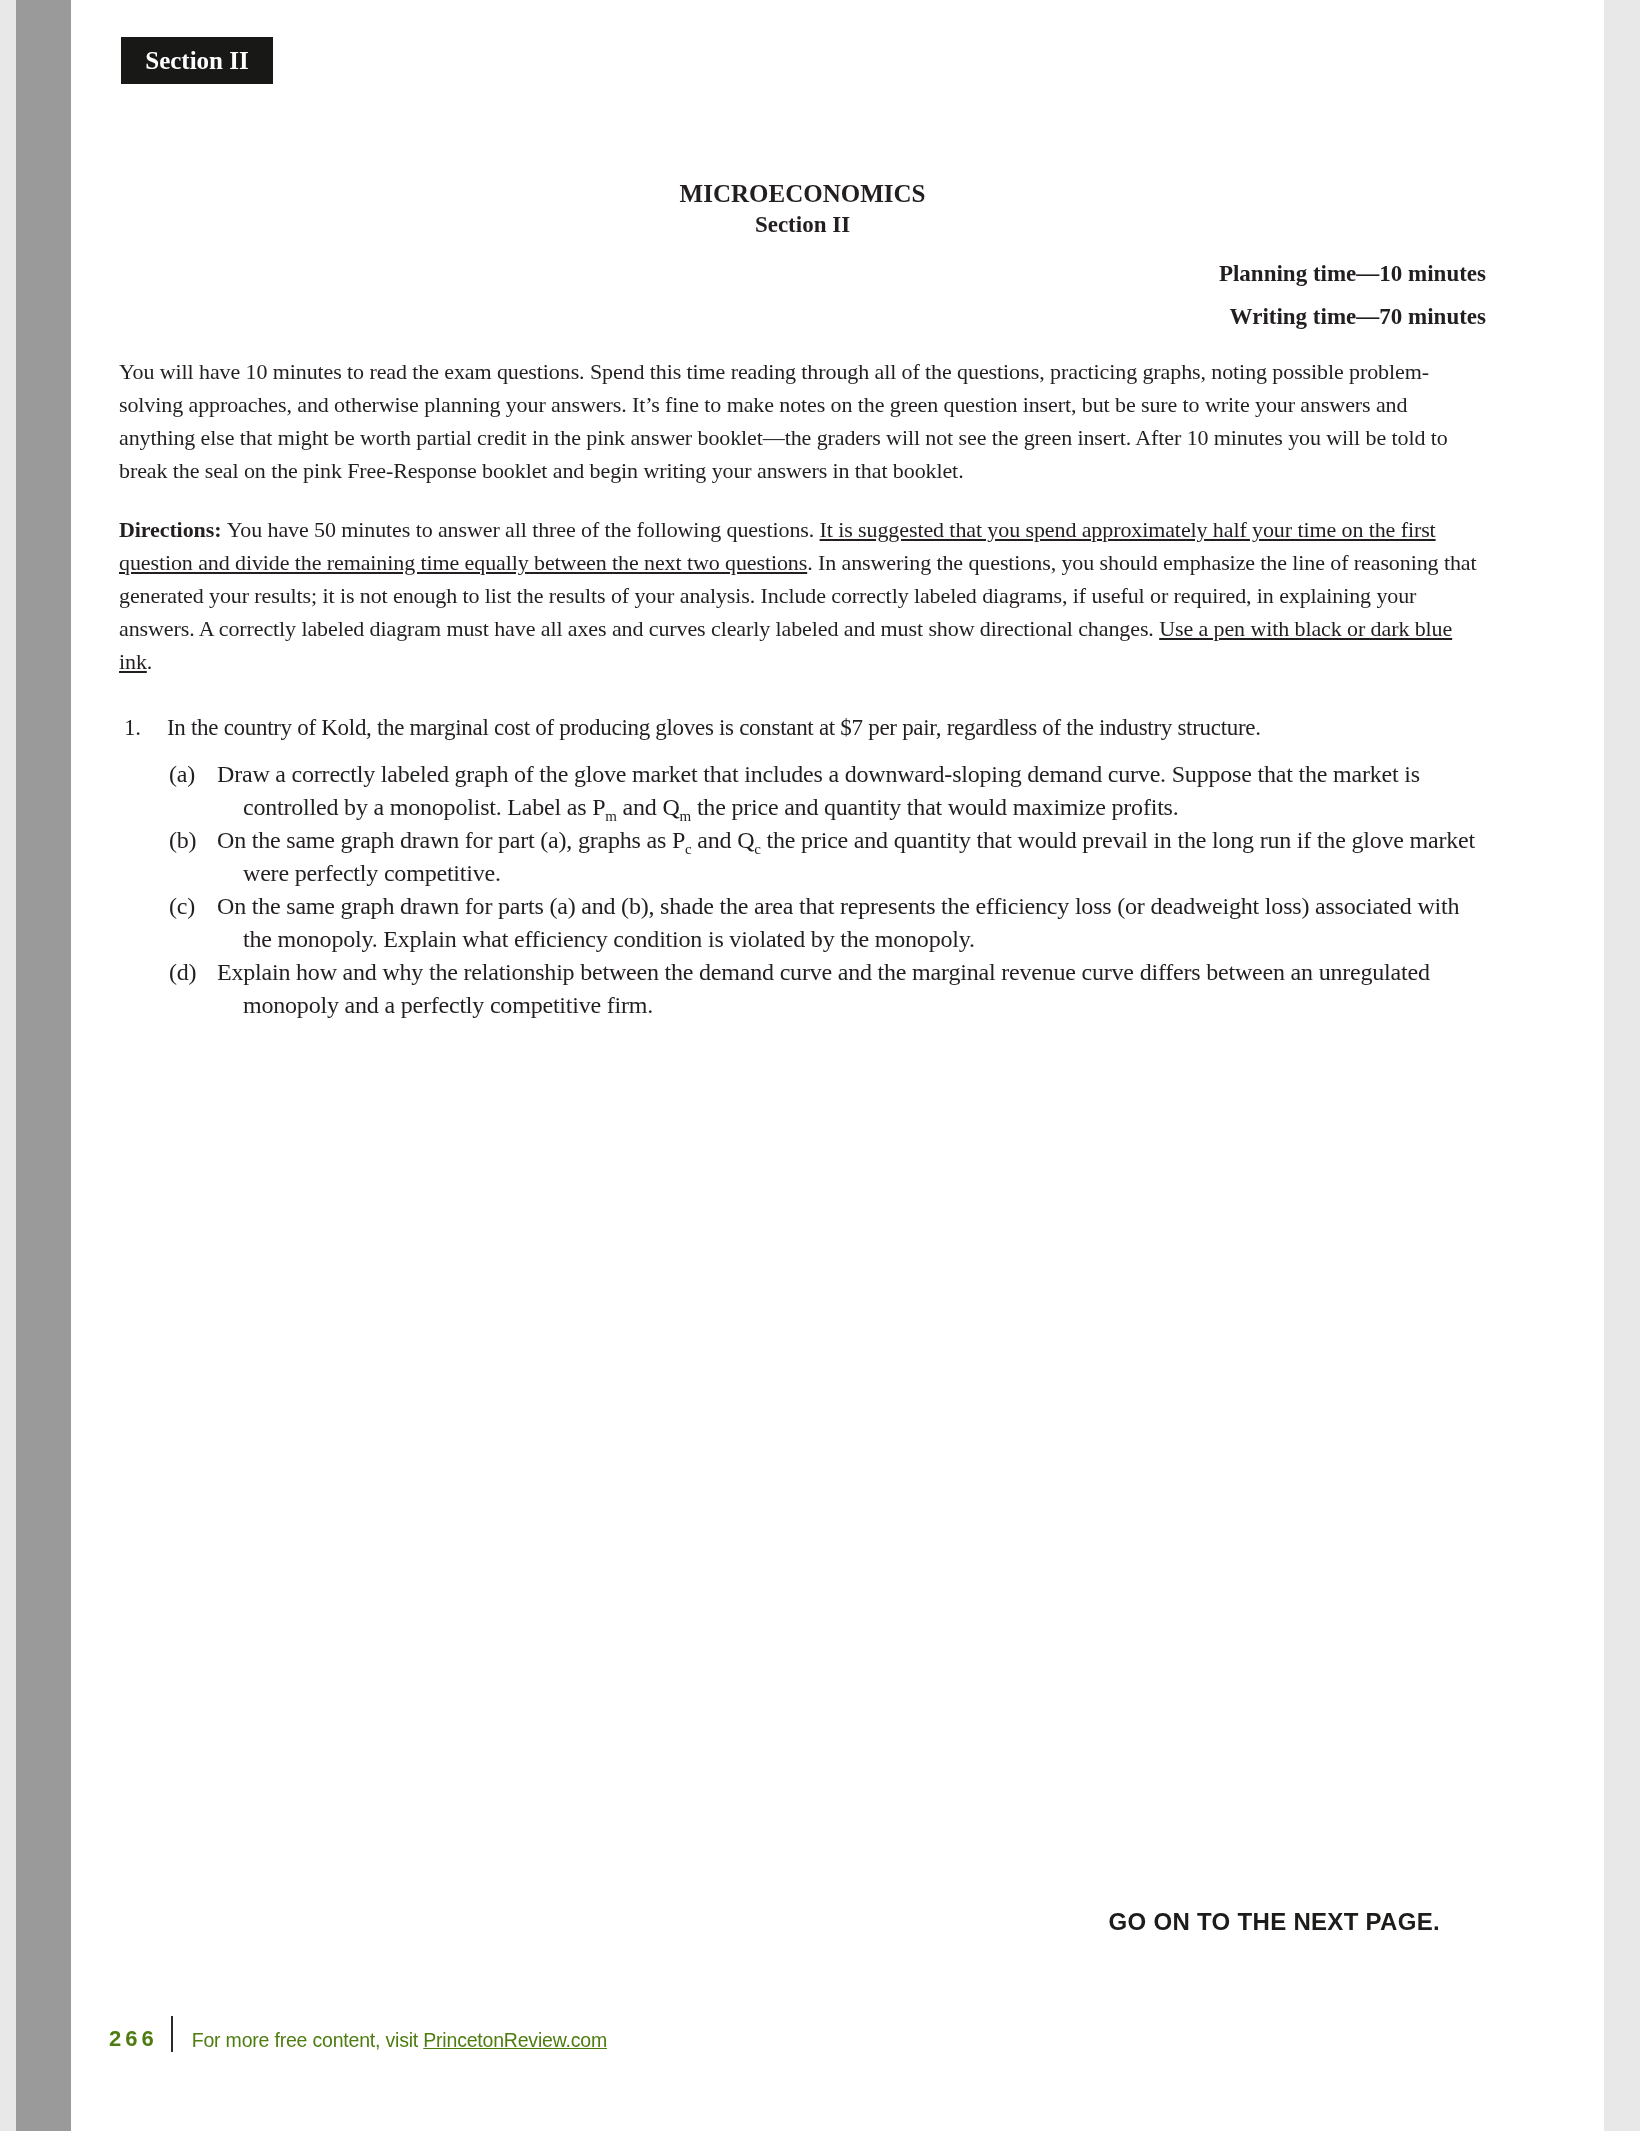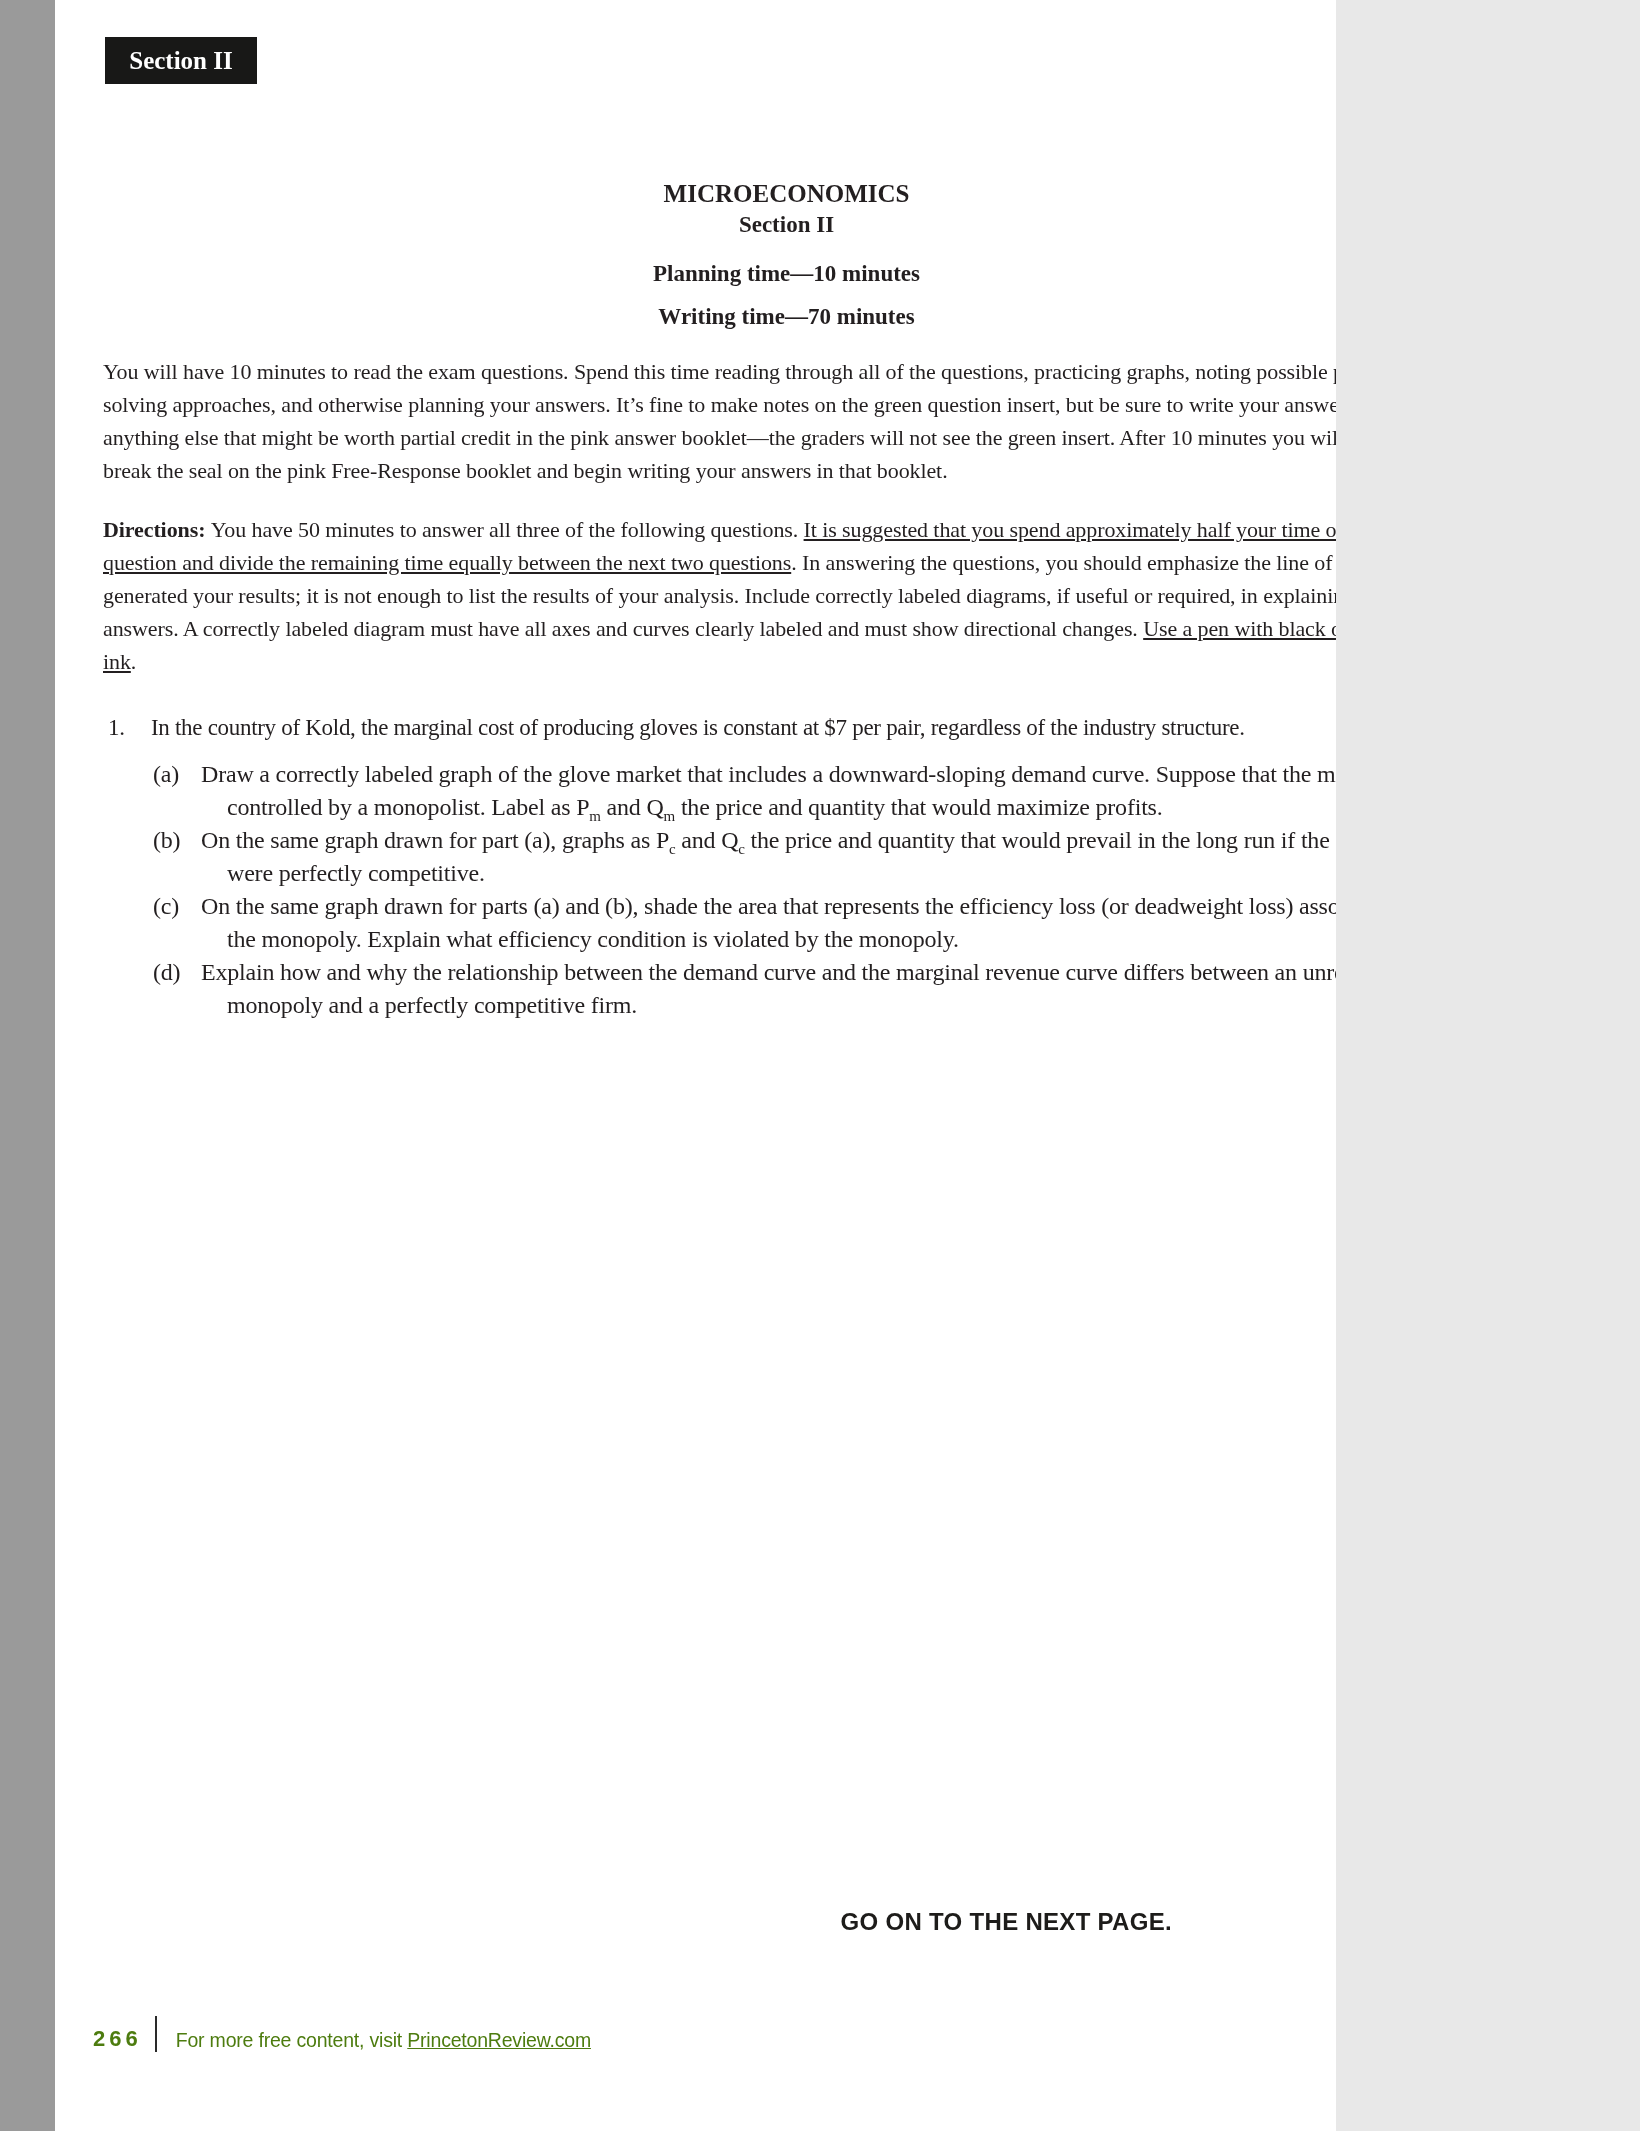--- a/index.html
+++ b/index.html
@@ -1,23 +1,24 @@
 <!DOCTYPE html>
 <html><head>
 <meta charset="utf-8">
 <style>
   html, body { margin: 0; padding: 0; background: #e8e8e8; }
   .page {
     position: relative;
-    width: 1336px;
+    width: 1588px;
     height: 2131px;
     background: #ffffff;
     overflow: hidden;
     font-family: "Liberation Serif", serif;
     color: #231f20;
+    margin-left: 16px;
   }
   .edge-strip {
     position: absolute;
     left: 0; top: 0;
     width: 55px; height: 2131px;
     background: #9a9a9a;
   }
   .section-tab {
     position: absolute;
     left: 105px; top: 37px;
@@ -30,21 +31,21 @@
     font-weight: bold;
     font-size: 25px;
   }
   .content {
     position: absolute;
     left: 103px; top: 180px;
     width: 1367px;
   }
   .h-title  { text-align: center; font-weight: bold; font-size: 25px; line-height: 27px; }
   .h-sub    { text-align: center; font-weight: bold; font-size: 23px; line-height: 25px; margin-top: 5px; }
-  .h-time   { text-align: center; font-weight: bold; font-size: 23px; line-height: 25px; }
+  .h-time   { text-align: right; font-weight: bold; font-size: 23px; line-height: 25px; }
   .h-time.planning { margin-top: 24px; }
   .h-time.writing  { margin-top: 18px; }
   .para {
     margin: 26px 0 0 0;
     font-size: 22px;
     line-height: 33px;
     letter-spacing: -0.1px;
     text-align: left;
   }
   .b { font-weight: bold; }

